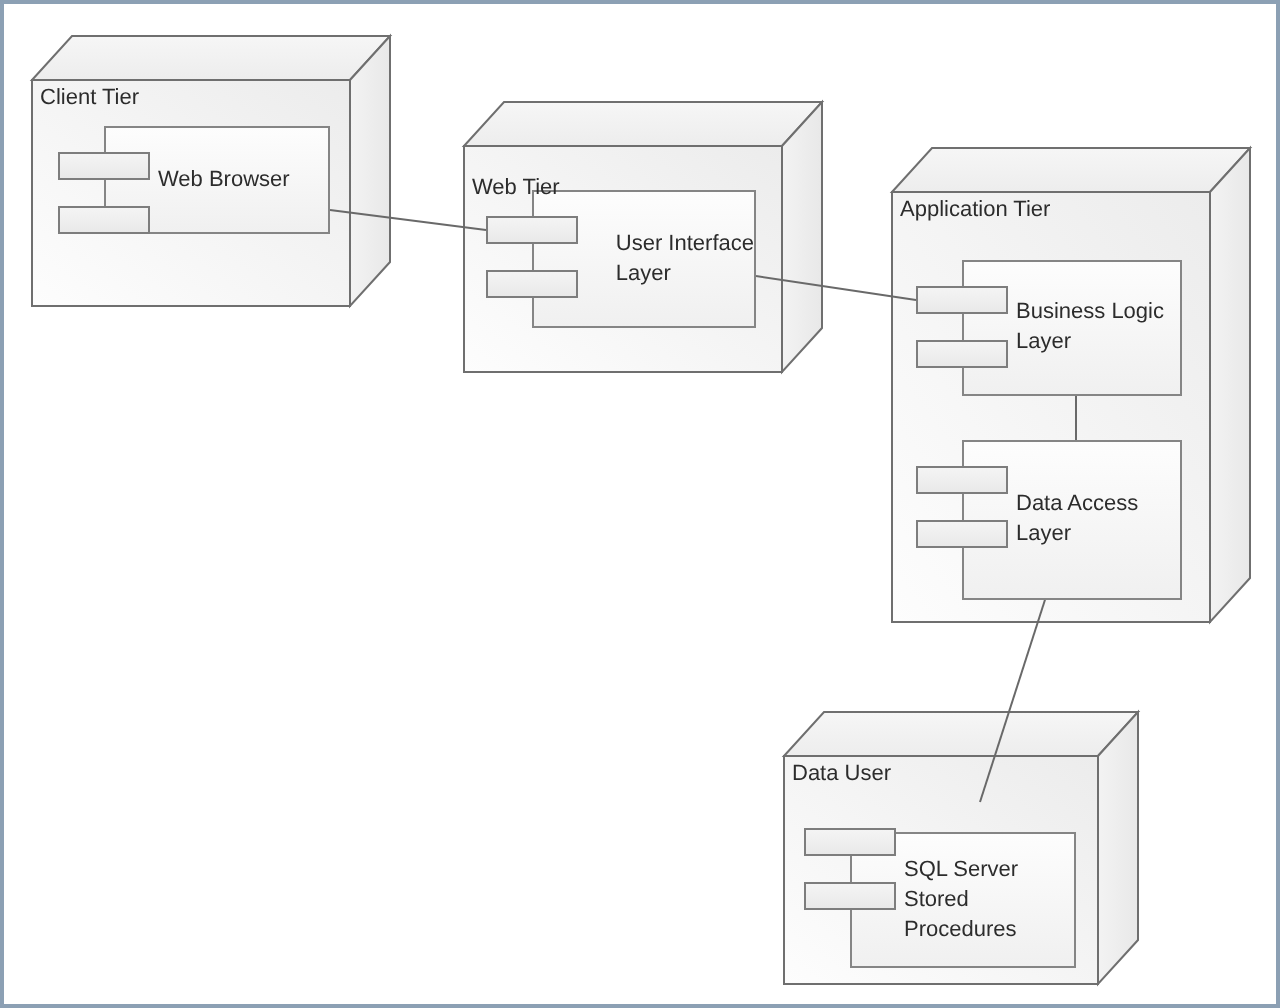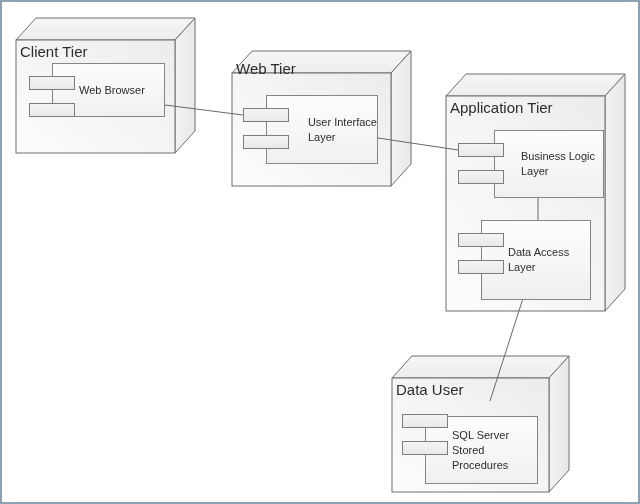--- a/index.html
+++ b/index.html
@@ -10,21 +10,21 @@
     box-sizing: border-box;
     border: 2px solid #8ca0b4;
     background: #ffffff;
     font-family: "Liberation Sans", sans-serif;
     overflow: hidden;
   }
   .layer-svg { position: absolute; left: 0; top: 0; z-index: 1; }
   .node-label {
     position: absolute;
     z-index: 4;
-    font-size: 15px;
+    font-size: 11px;
     color: #2c2c2c;
     white-space: nowrap;
   }
   .component {
     position: absolute;
     z-index: 2;
     box-sizing: border-box;
     border: 1px solid #858585;
     background: linear-gradient(180deg, #fdfdfd, #f0f0f0);
     display: flex;
@@ -94,38 +94,38 @@
 
     <g stroke="#696969" stroke-width="1">
       <line x1="163" y1="103" x2="241" y2="113"></line>
       <line x1="376" y1="136" x2="456" y2="148"></line>
       <line x1="536" y1="196" x2="536" y2="218"></line>
       <line x1="524" y1="287" x2="488" y2="399"></line>
     </g>
   </svg>
 
   <div class="node-label" style="left:18px; top:41px;">Client Tier</div>
-  <div class="node-label" style="left:234px; top:58px;">Web Tier</div>
+  <div class="node-label" style="left:234px; top:86px;">Web Tier</div>
   <div class="node-label" style="left:448px; top:97px;">Application Tier</div>
   <div class="node-label" style="left:394px; top:379px;">Data User</div>
 
   <div class="component" style="left:50px; top:61px; width:113px; height:54px;">
     <span class="component-label">Web Browser</span>
   </div>
   <div class="tab" style="left:27px; top:74px;"></div>
   <div class="tab" style="left:27px; top:101px;"></div>
 
   <div class="component" style="left:264px; top:93px; width:112px; height:69px;justify-content:flex-end;">
     <span class="component-label">User Interface
 Layer</span>
   </div>
   <div class="tab" style="left:241px; top:106px;"></div>
   <div class="tab" style="left:241px; top:133px;"></div>
 
-  <div class="component" style="left:492px; top:128px; width:110px; height:68px;">
+  <div class="component" style="left:479px; top:128px; width:110px; height:68px;">
     <span class="component-label">Business Logic
 Layer</span>
   </div>
   <div class="tab" style="left:456px; top:141px;"></div>
   <div class="tab" style="left:456px; top:168px;"></div>
 
   <div class="component" style="left:479px; top:218px; width:110px; height:80px;">
     <span class="component-label">Data Access
 Layer</span>
   </div>

